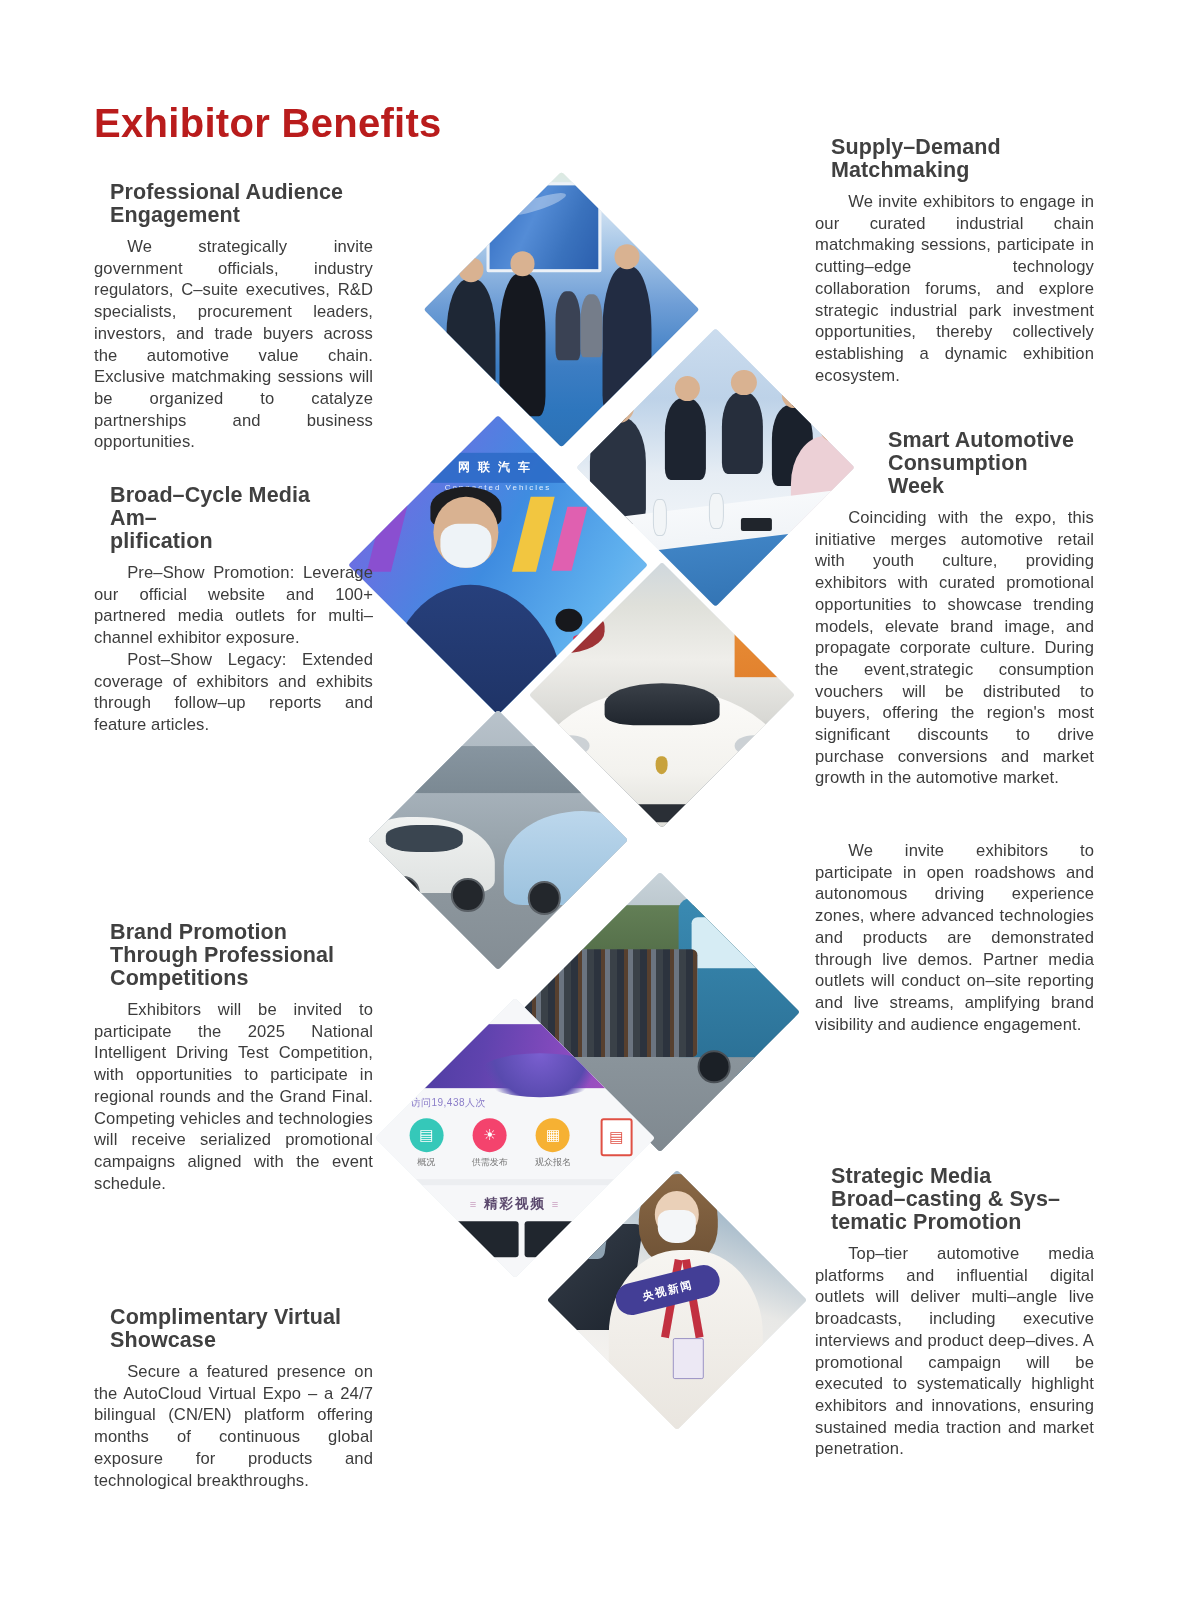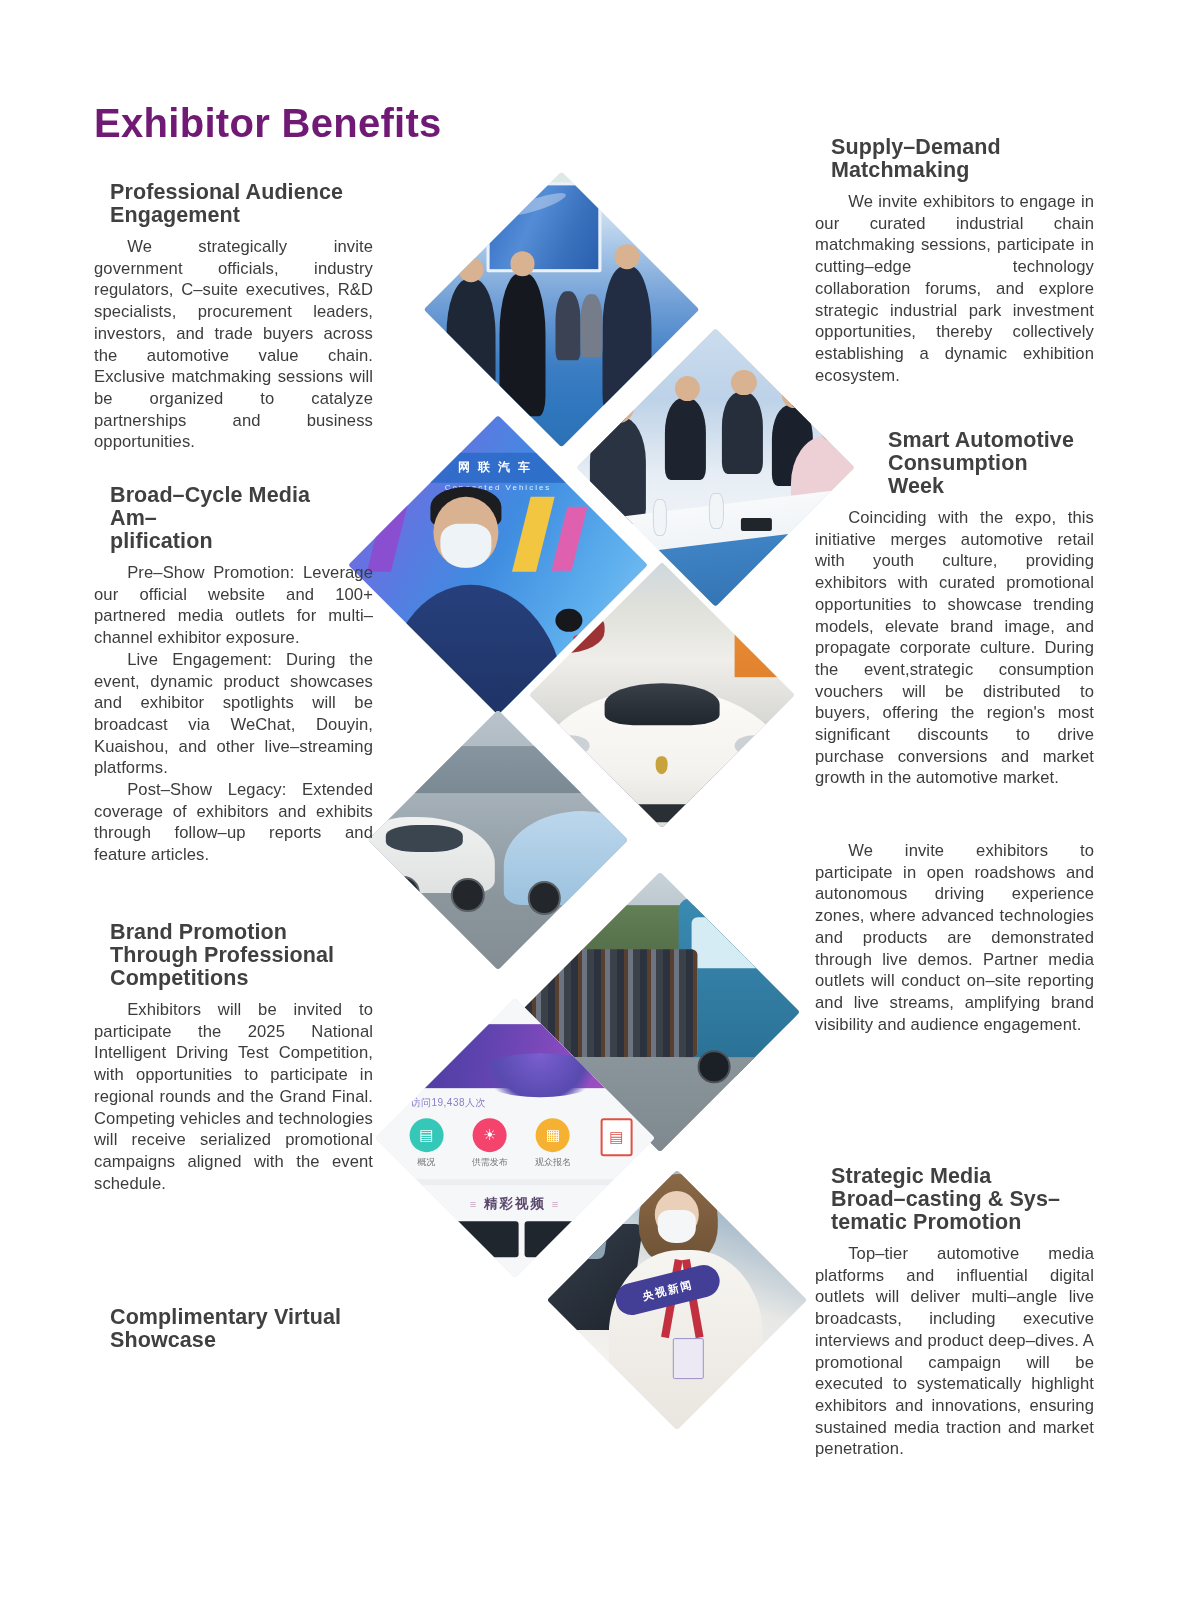--- a/index.html
+++ b/index.html
@@ -4,21 +4,21 @@
 <style>
   html,body{margin:0;padding:0;background:#ffffff;}
   body{
     position:relative;width:1179px;height:1600px;overflow:hidden;
     font-family:"Liberation Sans","DejaVu Sans",sans-serif;
     -webkit-font-smoothing:antialiased;
   }
   
   .page-title{
     position:absolute;left:94px;top:101px;margin:0;
-    font-size:40px;font-weight:700;color:#701a75;letter-spacing:.3px;z-index:3;
+    font-size:40px;font-weight:700;color:#b91c1c;letter-spacing:.3px;z-index:3;
   }
   .sec{position:absolute;width:279px;z-index:3;}
   .sec h2{
     margin:0 16px 9px;font-size:21.5px;line-height:1.07;font-weight:700;
     color:#404040;white-space:pre-line;letter-spacing:.1px;
   }
   .sec p{
     margin:0;font-size:16.6px;line-height:21.7px;color:#3c3c3c;
     text-align:justify;text-indent:2em;letter-spacing:.1px;
   }
@@ -123,32 +123,32 @@
 
 <section class="sec l0">
   <h2>Professional Audience
 Engagement</h2>
   <p>We strategically invite government officials, industry regulators, C–suite executives, R&amp;D specialists, procurement leaders, investors, and trade buyers across the automotive value chain. Exclusive matchmaking sessions will be organized to catalyze partnerships and business opportunities.</p>
 </section>
 <section class="sec l1">
   <h2>Broad–Cycle Media Am–
 plification</h2>
   <p>Pre–Show Promotion: Leverage our official website and 100+ partnered media outlets for multi–channel exhibitor exposure.</p>
-  <p>Live Engagement: During the event, dynamic product showcases and exhibitor spotlights will be broadcast via WeChat, Douyin, Kuaishou, and other live–streaming platforms.</p>
   <p>Post–Show Legacy: Extended coverage of exhibitors and exhibits through follow–up reports and feature articles.</p>
 </section>
 <section class="sec l2">
   <h2>Brand Promotion
 Through Professional
 Competitions</h2>
   <p>Exhibitors will be invited to participate the 2025 National Intelligent Driving Test Competition, with opportunities to participate in regional rounds and the Grand Final. Competing vehicles and technologies will receive serialized promotional campaigns aligned with the event schedule.</p>
 </section>
 <section class="sec l3">
   <h2>Complimentary Virtual
 Showcase</h2>
+  <p>Secure a featured presence on the AutoCloud Virtual Expo – a 24/7 bilingual (CN/EN) platform offering months of continuous global exposure for products and technological breakthroughs.</p>
 </section>
 
 <section class="sec r0">
   <h2>Supply–Demand
 Matchmaking</h2>
   <p>We invite exhibitors to engage in our curated industrial chain matchmaking sessions, participate in cutting–edge technology collaboration forums, and explore strategic industrial park investment opportunities, thereby collectively establishing a dynamic exhibition ecosystem.</p>
 </section>
 <section class="sec r1">
   <h2>Smart Automotive
 Consumption Week</h2>

